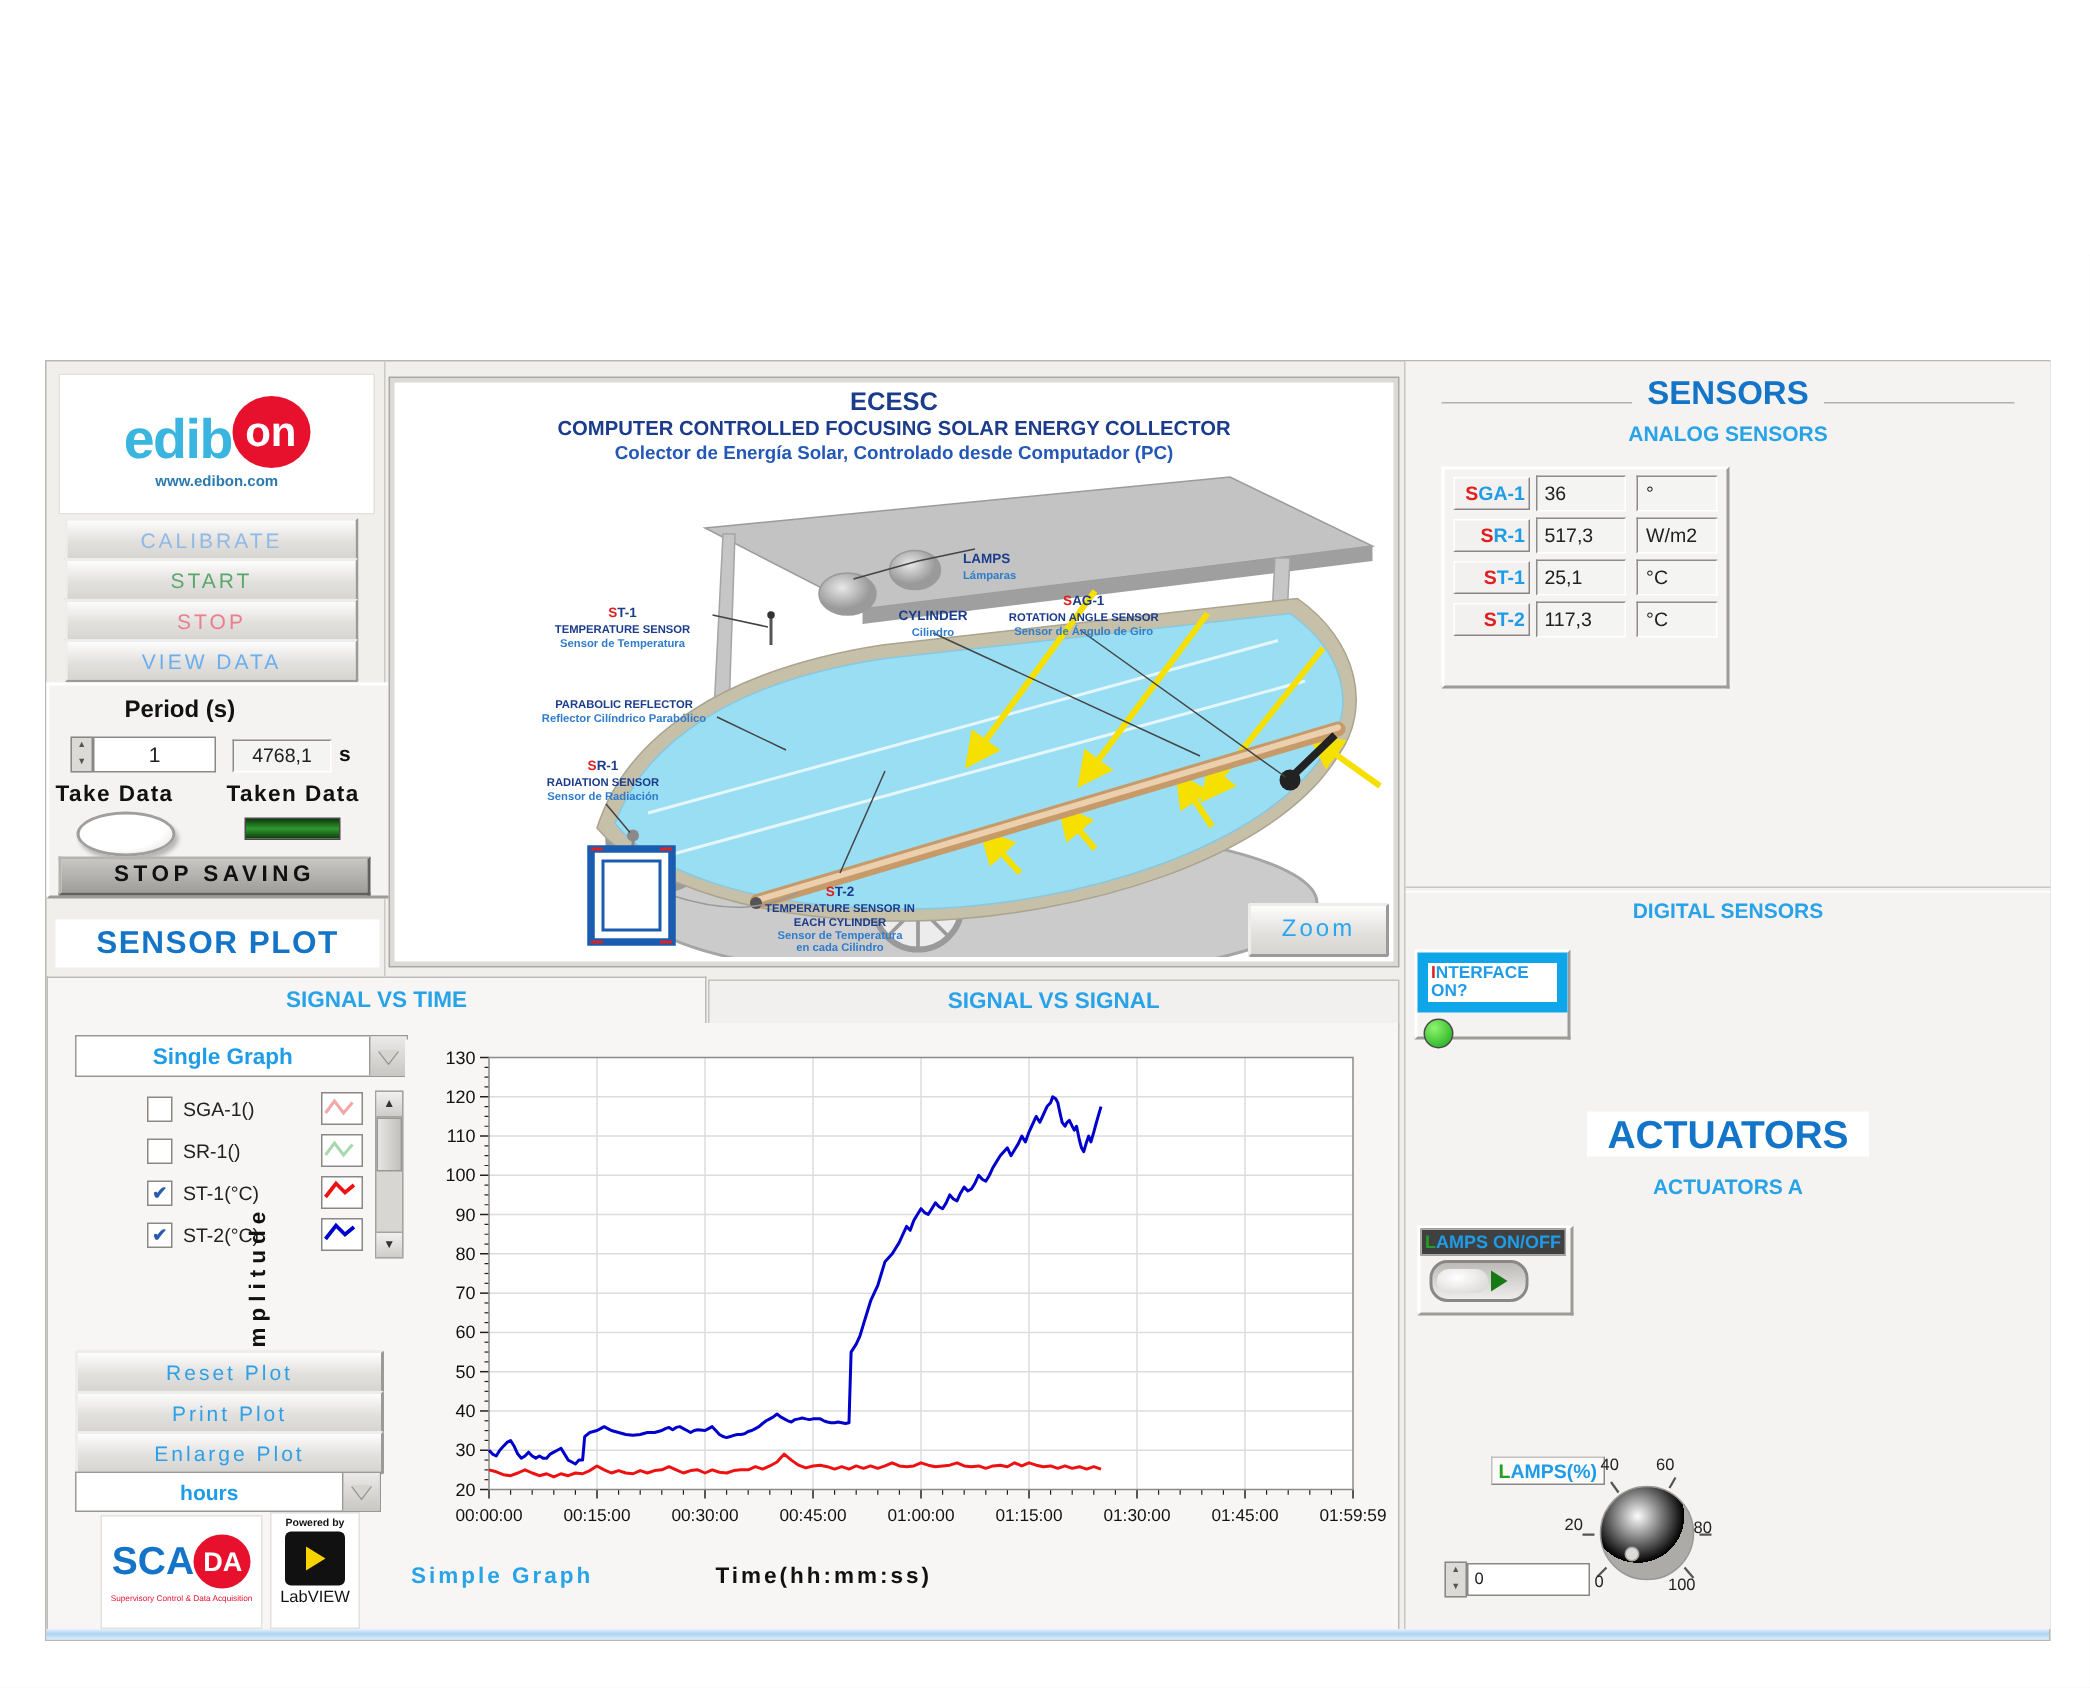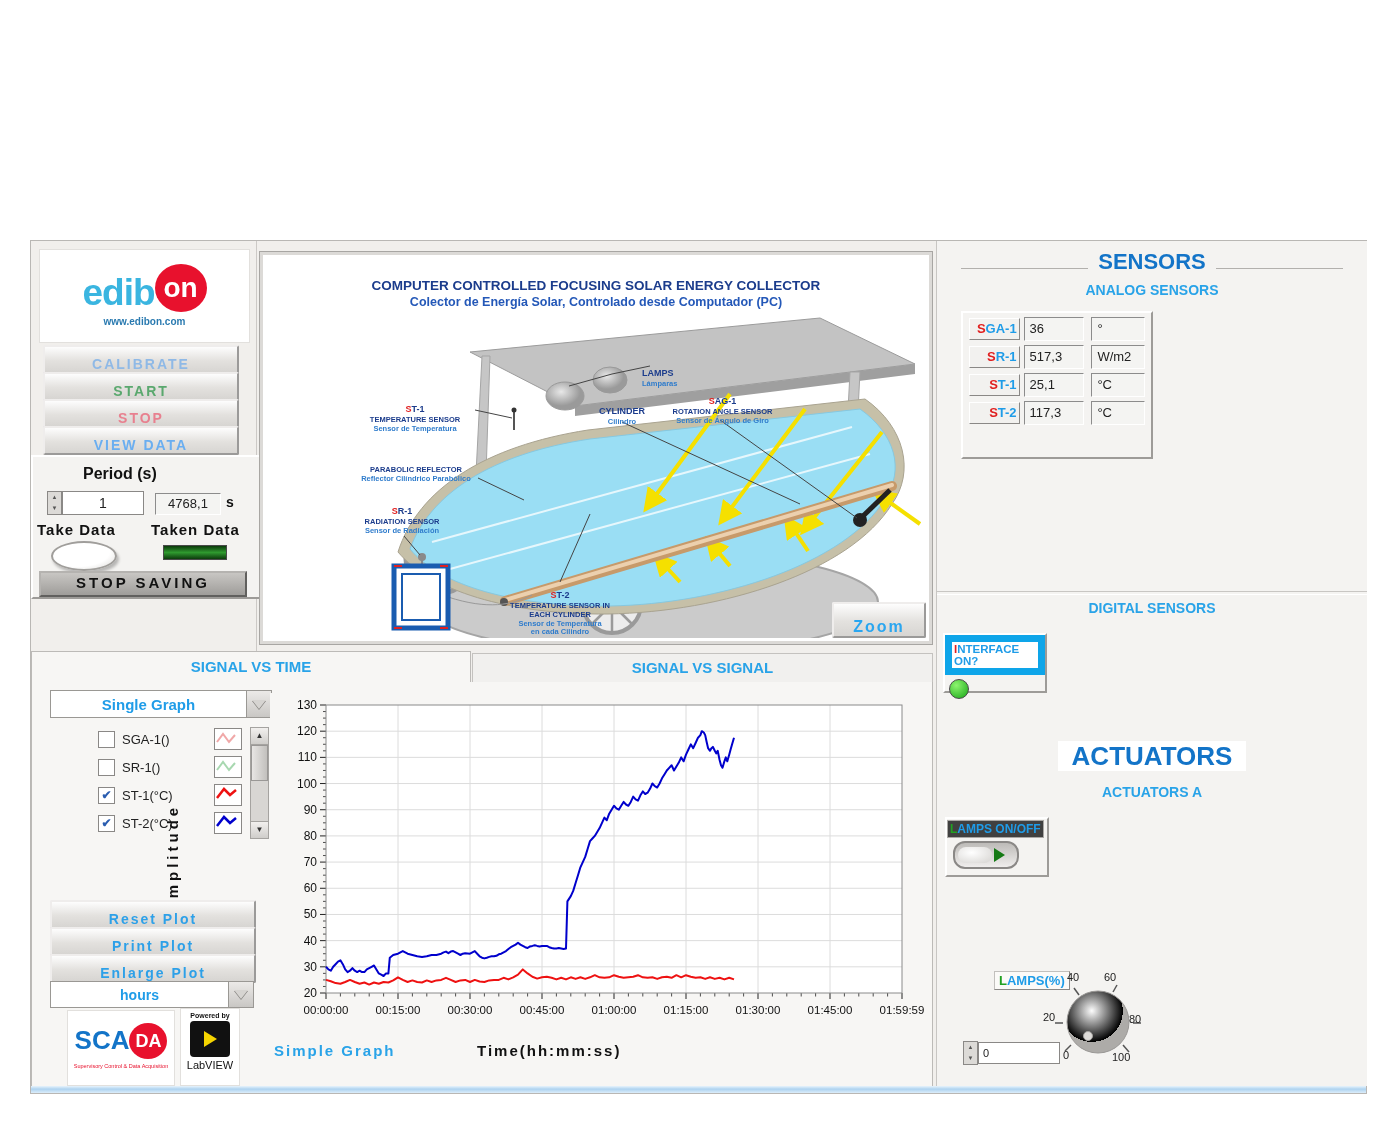--- a/index.html
+++ b/index.html
@@ -2,21 +2,21 @@
 <html><head>
 <meta charset="utf-8">
 <style>
   html,body{margin:0;padding:0;background:#ffffff;font-family:"Liberation Sans",sans-serif;}
   .stage{position:relative;width:1393px;height:1125px;background:#fff;overflow:hidden;}
   .abs{position:absolute;}
   .window{position:absolute;left:30px;top:240px;width:1335px;height:852px;background:#f1efec;border:1px solid #b9b7b4;}
   .btm-blue{position:absolute;left:0;top:845px;width:100%;height:7px;background:linear-gradient(#e8f3fc,#aed3f0 45%,#dcedfa);}
   .raised{background:#f4f3f1;border-top:2px solid #ffffff;border-left:2px solid #ffffff;border-right:2px solid #9d9b98;border-bottom:2px solid #9d9b98;}
   .sunken{background:#f4f4f2;border-top:1px solid #8c8c8c;border-left:1px solid #8c8c8c;border-right:1px solid #ffffff;border-bottom:1px solid #ffffff;}
-  .lv-btn{background:linear-gradient(#fdfdfd,#e3e1de 55%,#d7d5d2);border:2px outset #efedec;border-radius:2px;font-weight:bold;letter-spacing:2px;text-align:center;cursor:pointer;display:flex;align-items:flex-end;justify-content:center;}
+  .lv-btn{background:linear-gradient(#fdfdfd,#e3e1de 55%,#d7d5d2);border:2px outset #efedec;border-radius:2px;font-weight:normal;letter-spacing:2px;text-align:center;cursor:pointer;display:flex;align-items:center;justify-content:center;}
   .whitecard{background:#ffffff;border:1px solid #e2e0dd;}
   .blue-title{color:#1374c8;font-weight:bold;}
   .lblue{color:#29a3e8;font-weight:bold;}
   .redc{color:#e02020;}
   .greenc{color:#22a022;}
   .dd{background:#ffffff;border:1px solid #9a9894;display:flex;align-items:center;}
   .dd .txt{flex:1;text-align:center;color:#1f9ce8;font-weight:bold;font-size:15px;}
   .dd .tribox{width:24px;align-self:stretch;background:linear-gradient(#eceae8,#c9c7c4);border-left:1px solid #9a9894;display:flex;align-items:center;justify-content:center;}
   .tri{width:0;height:0;border-left:7px solid transparent;border-right:7px solid transparent;border-top:9px solid #d6d4d1;filter:drop-shadow(0 1px 0 #7f7d7a);}
   .chk{width:15px;height:15px;background:#fff;border:1px solid #8a8886;font-size:12px;line-height:14px;text-align:center;color:#2a5db0;font-weight:bold;}
@@ -68,23 +68,27 @@
       <div class="abs" style="left:29px;top:34px;width:80px;height:22px;background:#fff;border:1px solid #8a8886;text-align:center;font-size:14px;line-height:22px;color:#222;"><span>1</span></div>
       <div class="abs sunken" style="left:122px;top:36px;width:64px;height:20px;text-align:center;font-size:13px;line-height:20px;color:#222;"><span>4768,1</span></div>
       <div class="abs" style="left:193px;top:37px;font-size:14px;font-weight:bold;color:#111;">s</div>
       <div class="abs" style="left:4px;top:64px;font-size:15px;font-weight:bold;letter-spacing:1px;color:#111;">Take Data</div>
       <div class="abs" style="left:118px;top:64px;font-size:15px;font-weight:bold;letter-spacing:1px;color:#111;">Taken Data</div>
       <div class="abs" style="left:18px;top:84px;width:62px;height:26px;background:radial-gradient(ellipse at 40% 35%,#ffffff 60%,#d9d7d4);border:2px solid #a09e9b;border-radius:50%;box-shadow:2px 3px 3px rgba(0,0,0,0.25);"></div>
       <div class="abs" style="left:130px;top:88px;width:62px;height:13px;background:linear-gradient(#0c3b0c,#2f9a2f 50%,#0c3b0c);border:1px solid #4a4a4a;"></div>
       <div class="abs" style="left:6px;top:114px;width:204px;height:22px;background:linear-gradient(#c8c6c3,#9f9d9a);border:2px outset #b5b3b0;text-align:center;font-size:15px;font-weight:bold;letter-spacing:3px;color:#111;line-height:20px;"><span>STOP SAVING</span></div>
     </div>
 
+    <div class="abs" style="left:6px;top:372px;width:216px;height:32px;background:#ffffff;text-align:center;">
+      <span class="blue-title" style="font-size:21px;letter-spacing:1px;line-height:32px;">SENSOR PLOT</span>
+    </div>
   </div>
 
   <div class="abs" style="left:228px;top:10px;width:672px;height:392px;background:#ffffff;border:1px solid #a8a6a3;box-shadow:inset 0 0 0 3px #dcdad7;">
+    <div class="abs" style="left:0;top:6px;width:100%;text-align:center;font-size:17px;font-weight:bold;color:#1b3c8c;">ECESC</div>
     <div class="abs" style="left:0;top:26px;width:100%;text-align:center;font-size:13.5px;font-weight:bold;color:#1b3c8c;">COMPUTER CONTROLLED FOCUSING SOLAR ENERGY COLLECTOR</div>
     <div class="abs" style="left:0;top:43px;width:100%;text-align:center;font-size:12.5px;font-weight:bold;color:#2458b8;">Colector de Energía Solar, Controlado desde Computador (PC)</div>
 
     <svg class="abs" style="left:0;top:62px;" width="668" height="324" viewBox="0 0 668 324">
       <defs>
         <radialGradient id="bulbG" cx="40%" cy="35%">
               <stop offset="0%" stop-color="#e8e8e8"></stop>
               <stop offset="100%" stop-color="#9a9a9a"></stop>
             </radialGradient>
         <marker id="yarrow" markerWidth="6" markerHeight="6" refX="4" refY="3" orient="auto">

